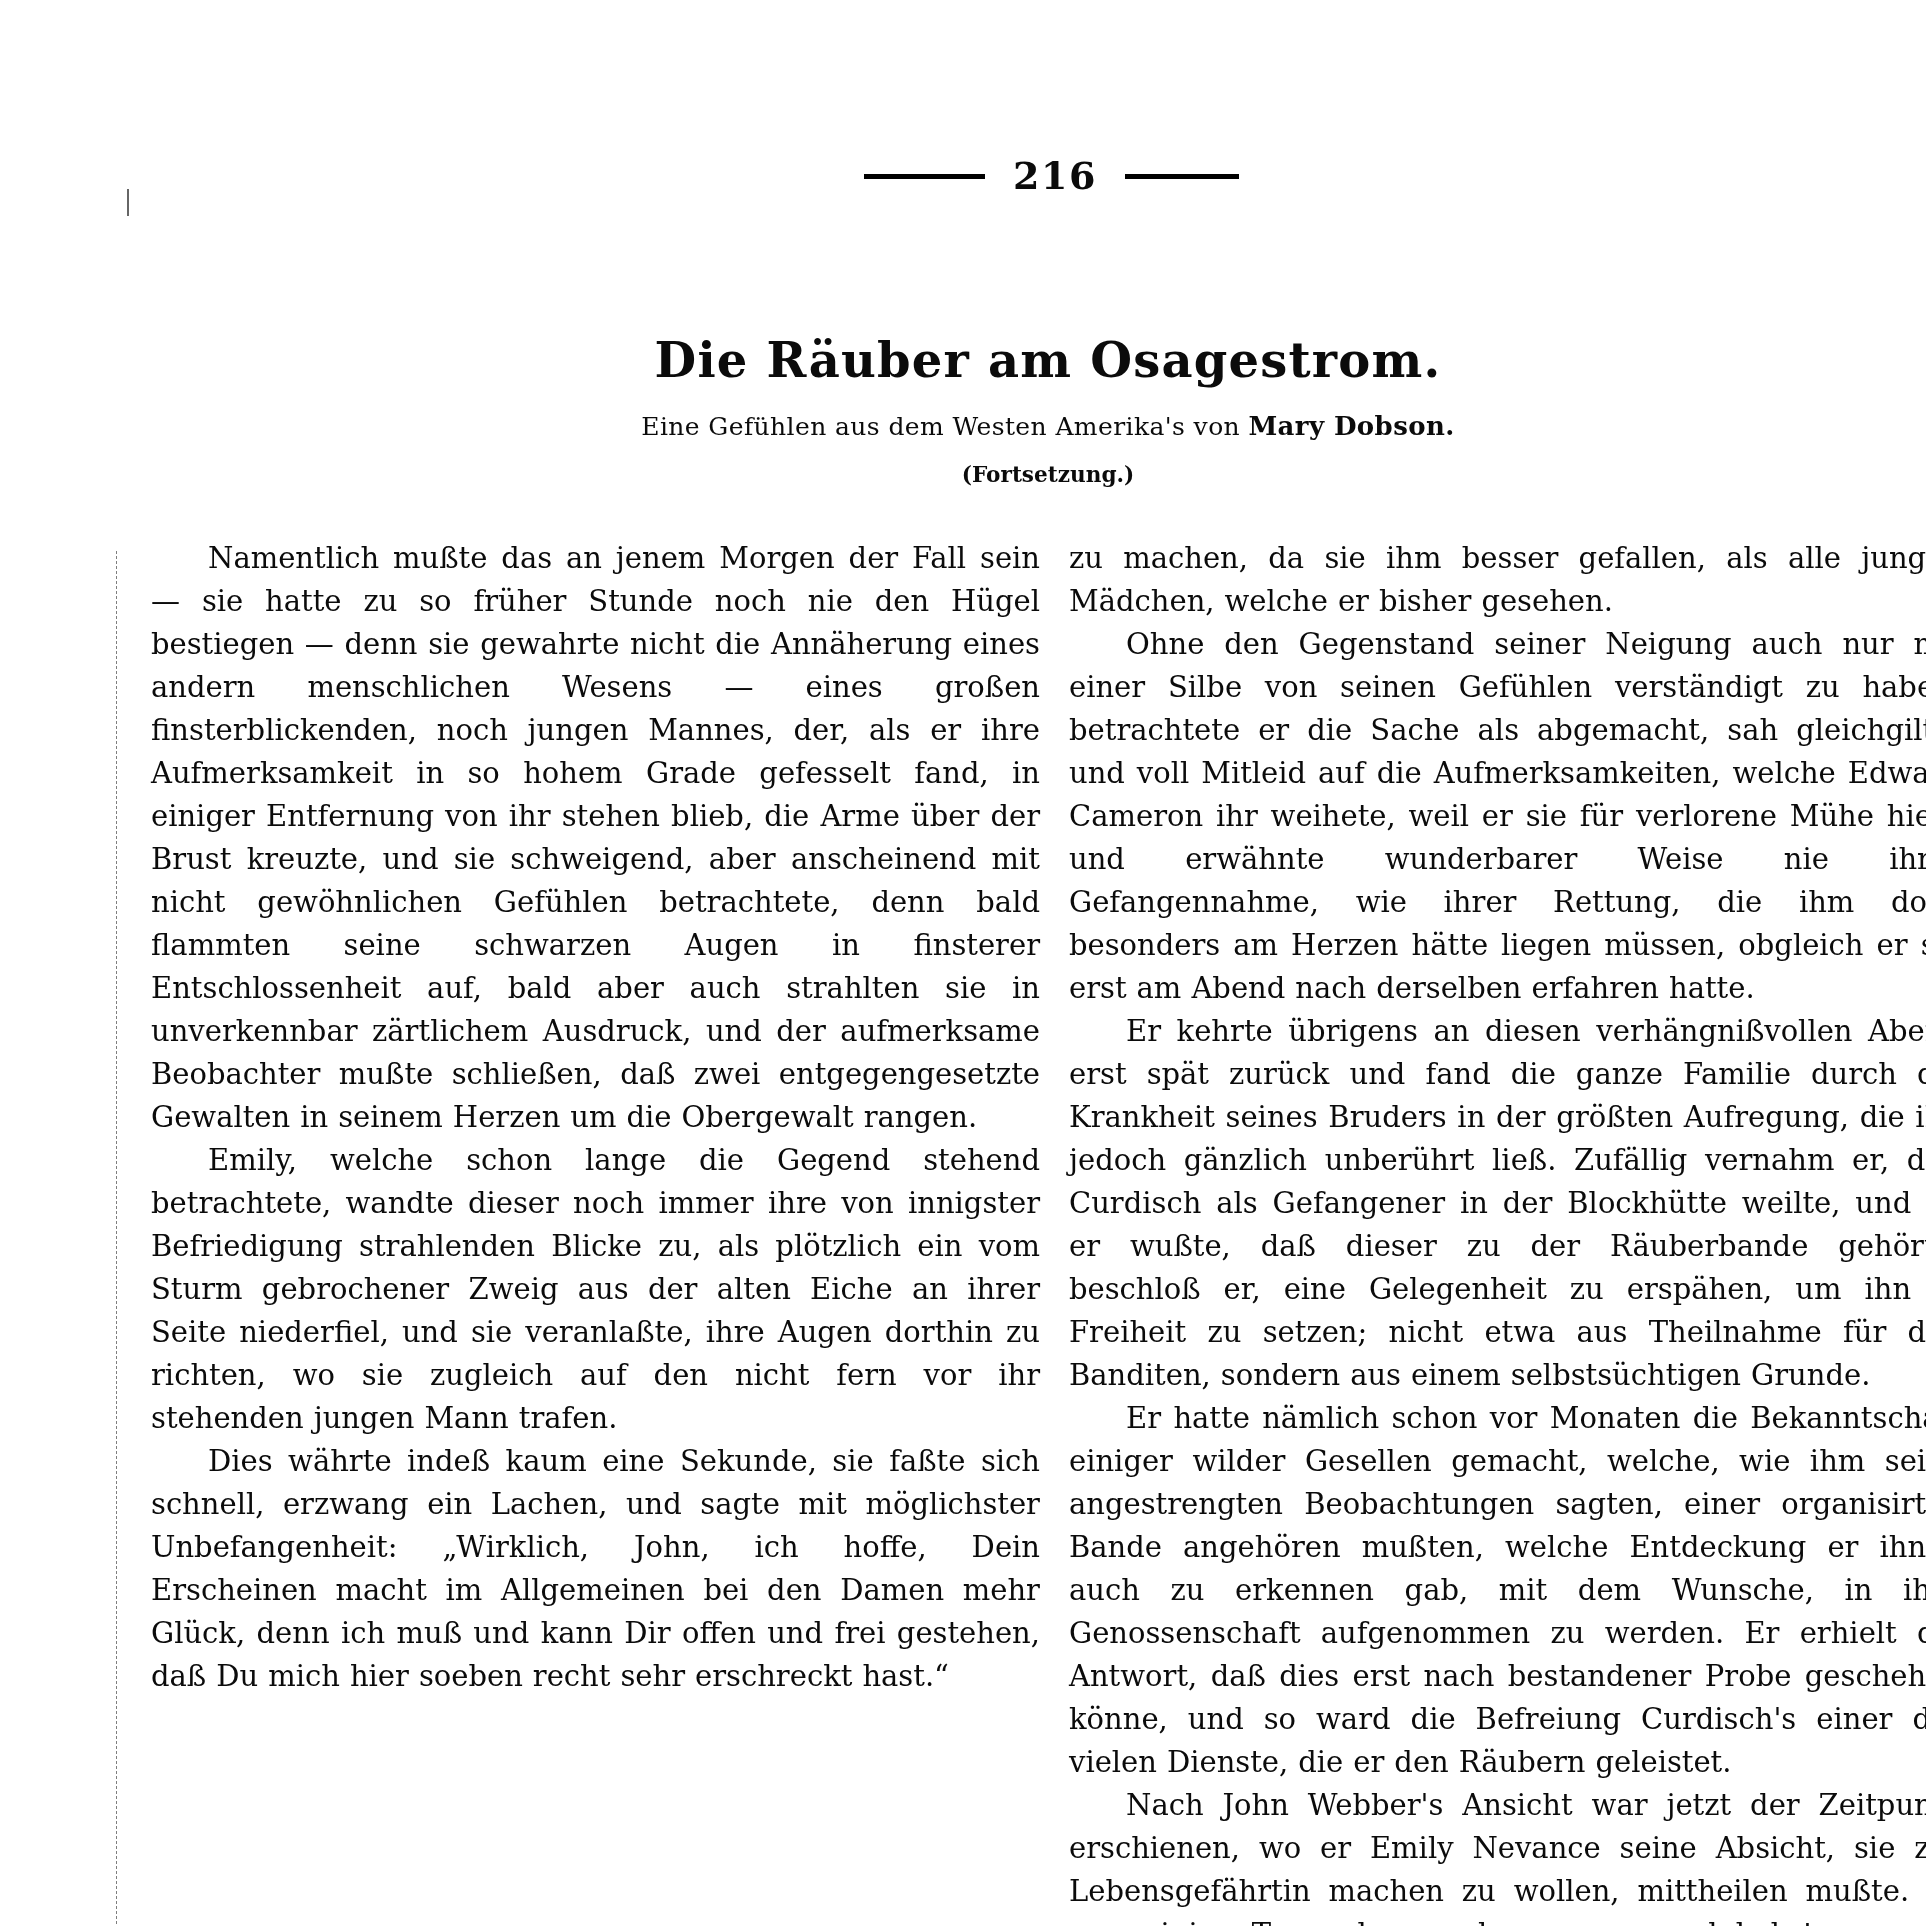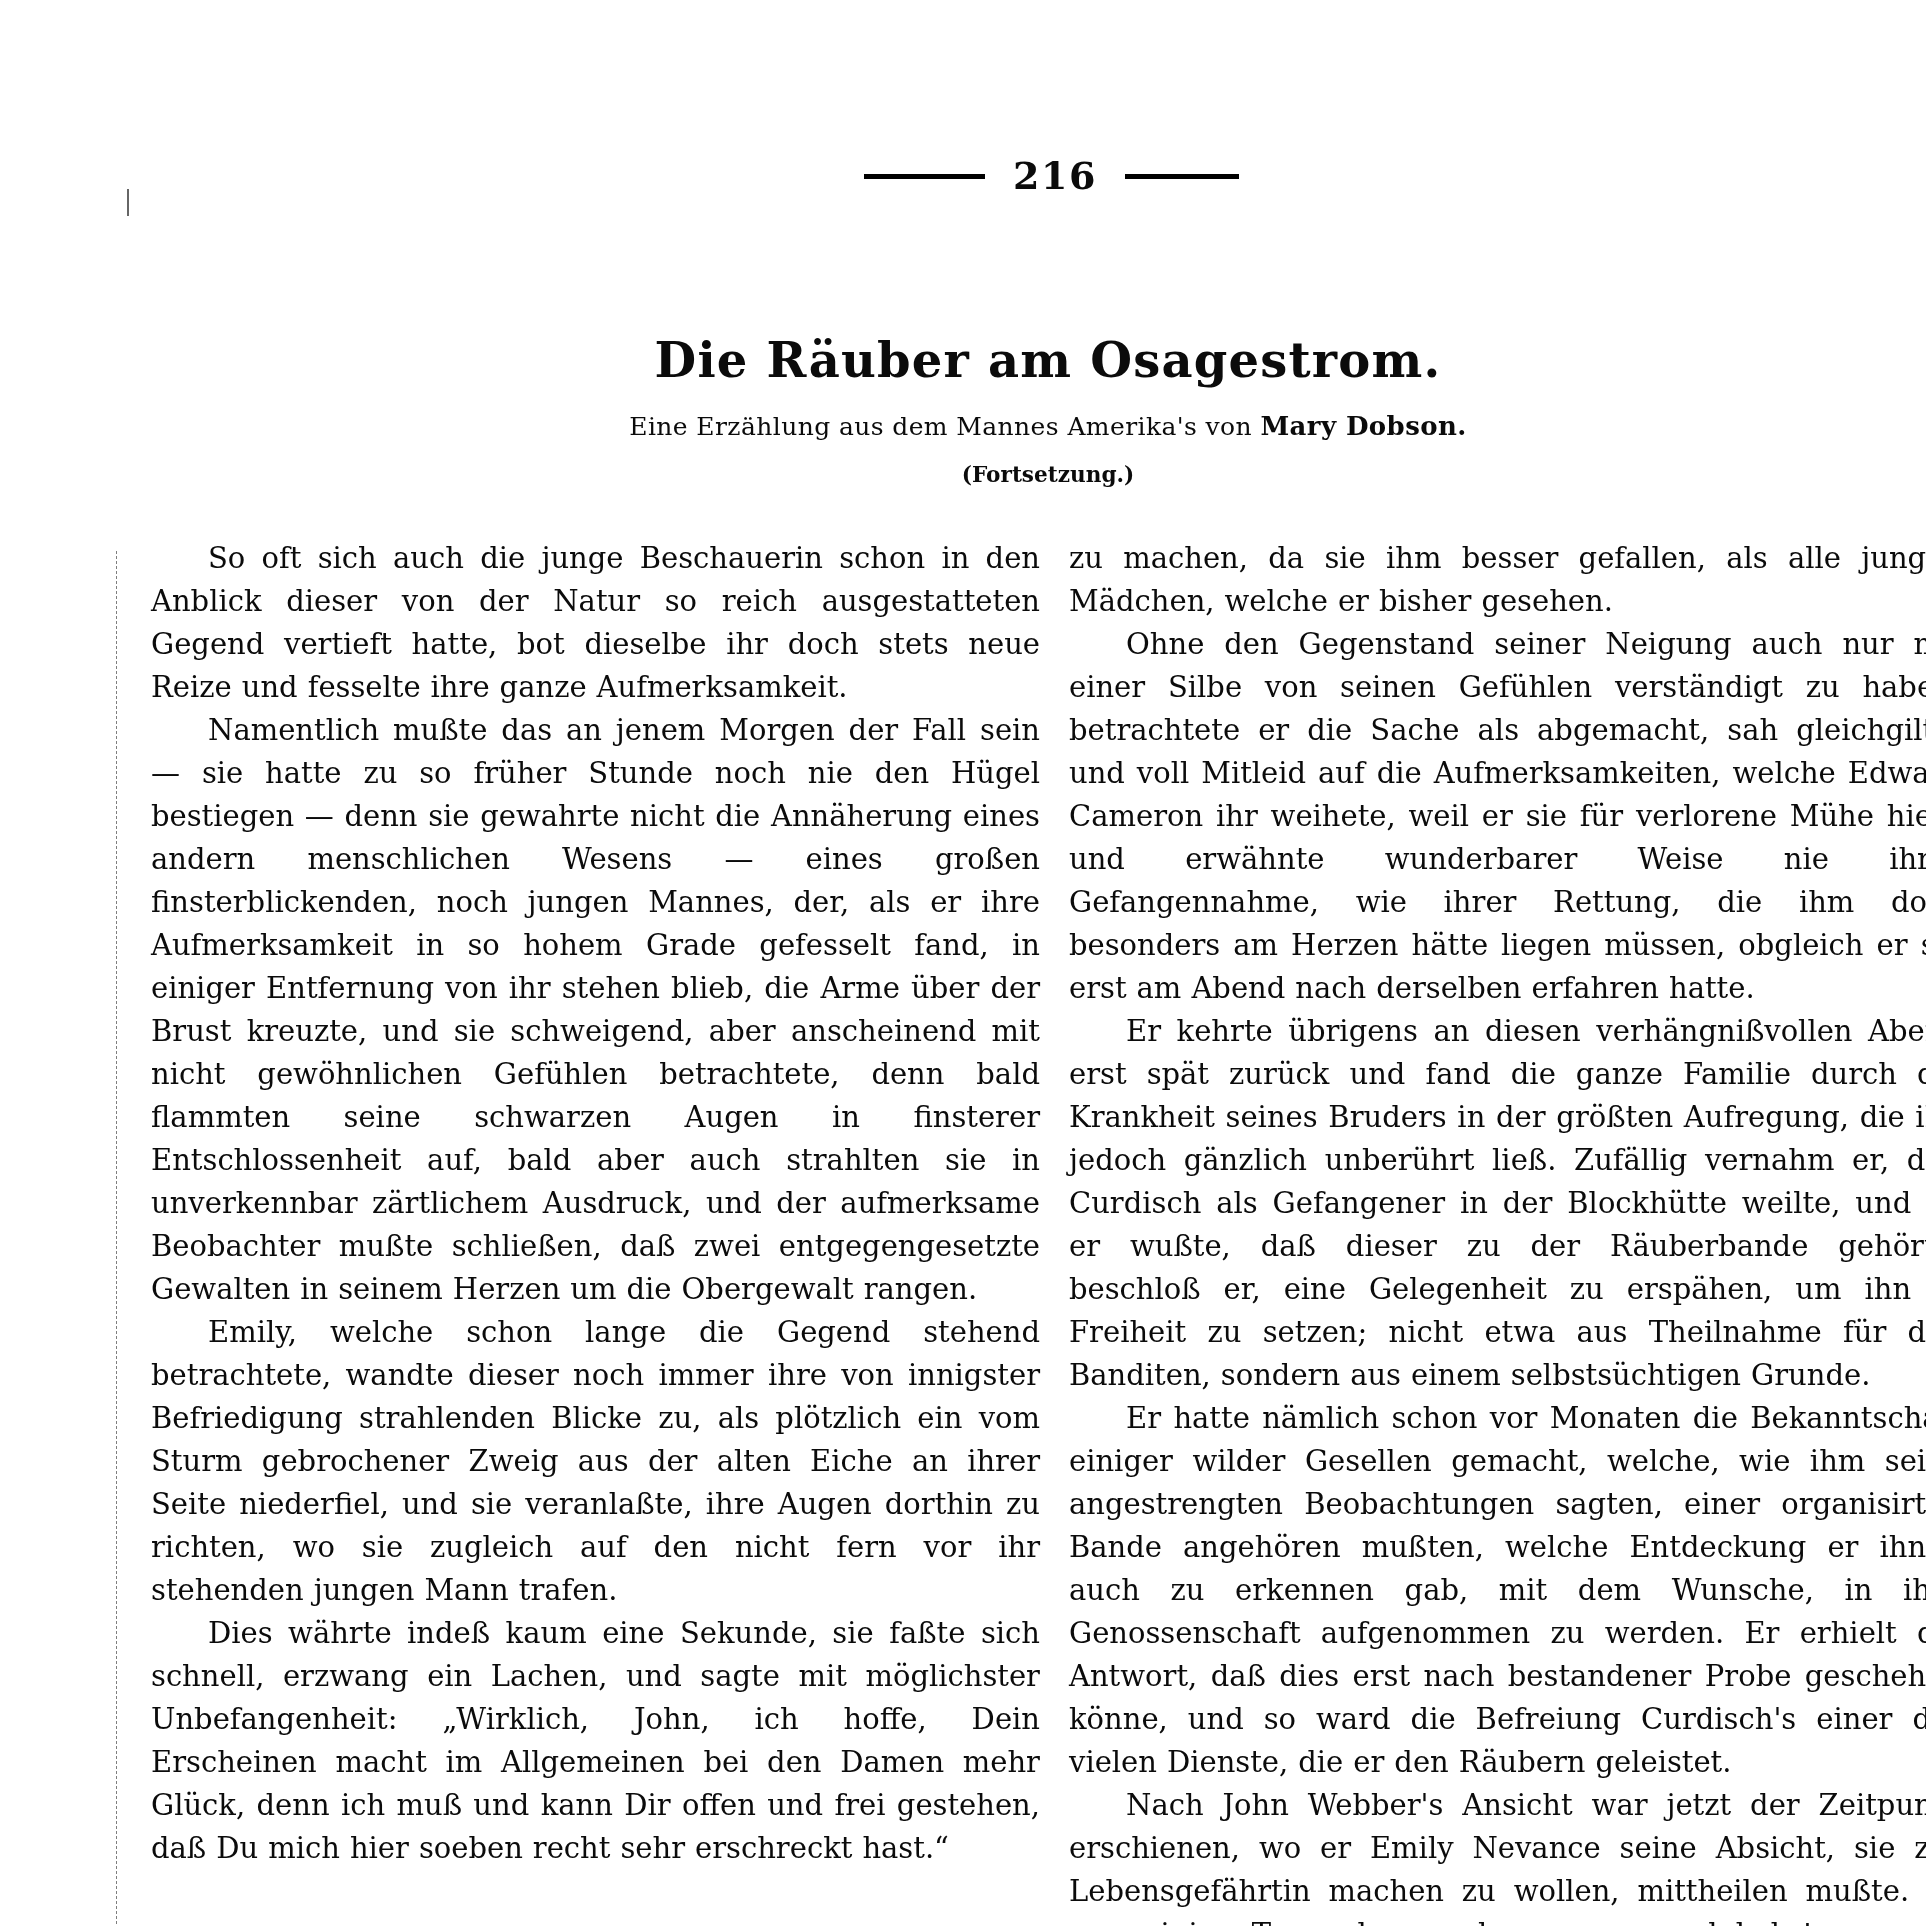--- a/index.html
+++ b/index.html
@@ -43,25 +43,24 @@
 <div class="page">
 
   <div class="pagenum-row">
     <div class="rule rule-l"></div>
     <div class="pagenum">216</div>
     <div class="rule rule-r"></div>
   </div>
   <div class="tick-marks"></div>
 
   <div class="title">Die Räuber am Osagestrom.</div>
-  <div class="subtitle"><span>Eine Erzählung aus dem Mannes Amerika's von </span><b>Mary Dobson.</b></div>
+  <div class="subtitle"><span>Eine Gefühlen aus dem Westen Amerika's von </span><b>Mary Dobson.</b></div>
   <div class="continuation">(Fortsetzung.)</div>
 
   <div class="col col-left" id="col-left">
-      <p>So oft sich auch die junge Beschauerin schon in den Anblick dieser von der Natur so reich ausgestatteten Gegend vertieft hatte, bot dieselbe ihr doch stets neue Reize und fesselte ihre ganze Aufmerksamkeit.</p>
       <p>Namentlich mußte das an jenem Morgen der Fall sein — sie hatte zu so früher Stunde noch nie den Hügel bestiegen — denn sie gewahrte nicht die Annäherung eines andern menschlichen Wesens — eines großen finsterblickenden, noch jungen Mannes, der, als er ihre Aufmerksamkeit in so hohem Grade gefesselt fand, in einiger Entfernung von ihr stehen blieb, die Arme über der Brust kreuzte, und sie schweigend, aber anscheinend mit nicht gewöhnlichen Gefühlen betrachtete, denn bald flammten seine schwarzen Augen in finsterer Entschlossenheit auf, bald aber auch strahlten sie in unverkennbar zärtlichem Ausdruck, und der aufmerksame Beobachter mußte schließen, daß zwei entgegengesetzte Gewalten in seinem Herzen um die Obergewalt rangen.</p>
       <p>Emily, welche schon lange die Gegend stehend betrachtete, wandte dieser noch immer ihre von innigster Befriedigung strahlenden Blicke zu, als plötzlich ein vom Sturm gebrochener Zweig aus der alten Eiche an ihrer Seite niederfiel, und sie veranlaßte, ihre Augen dorthin zu richten, wo sie zugleich auf den nicht fern vor ihr stehenden jungen Mann trafen.</p>
       <p>Dies währte indeß kaum eine Sekunde, sie faßte sich schnell, erzwang ein Lachen, und sagte mit möglichster Unbefangenheit: „Wirklich, John, ich hoffe, Dein Erscheinen macht im Allgemeinen bei den Damen mehr Glück, denn ich muß und kann Dir offen und frei gestehen, daß Du mich hier soeben recht sehr erschreckt hast.“</p>
     </div>
   <div class="col col-right" id="col-right">
       <p class="noindent">zu machen, da sie ihm besser gefallen, als alle jungen Mädchen, welche er bisher gesehen.</p>
       <p>Ohne den Gegenstand seiner Neigung auch nur mit einer Silbe von seinen Gefühlen verständigt zu haben, betrachtete er die Sache als abgemacht, sah gleichgiltig und voll Mitleid auf die Aufmerksamkeiten, welche Edward Cameron ihr weihete, weil er sie für verlorene Mühe hielt, und erwähnte wunderbarer Weise nie ihrer Gefangennahme, wie ihrer Rettung, die ihm doch besonders am Herzen hätte liegen müssen, obgleich er sie erst am Abend nach derselben erfahren hatte.</p>
       <p>Er kehrte übrigens an diesen verhängnißvollen Abend erst spät zurück und fand die ganze Familie durch die Krankheit seines Bruders in der größten Aufregung, die ihn jedoch gänzlich unberührt ließ. Zufällig vernahm er, daß Curdisch als Gefangener in der Blockhütte weilte, und da er wußte, daß dieser zu der Räuberbande gehörte, beschloß er, eine Gelegenheit zu erspähen, um ihn in Freiheit zu setzen; nicht etwa aus Theilnahme für den Banditen, sondern aus einem selbstsüchtigen Grunde.</p>
       <p>Er hatte nämlich schon vor Monaten die Bekanntschaft einiger wilder Gesellen gemacht, welche, wie ihm seine angestrengten Beobachtungen sagten, einer organisirten Bande angehören mußten, welche Entdeckung er ihnen auch zu erkennen gab, mit dem Wunsche, in ihre Genossenschaft aufgenommen zu werden. Er erhielt die Antwort, daß dies erst nach bestandener Probe geschehen könne, und so ward die Befreiung Curdisch's einer der vielen Dienste, die er den Räubern geleistet.</p>
       <p>Nach John Webber's Ansicht war jetzt der Zeitpunkt erschienen, wo er Emily Nevance seine Absicht, sie zur Lebensgefährtin machen zu wollen, mittheilen mußte. Er war einige Tage abwesend gewesen, und kehrte gerade, den Weg über den Hügel einschlagend, wobei er überlegte, wie er den Antrag am besten anbringen könne, nach der Blockhütte zurück, als er den Gegenstand seiner Gedanken so unerwartet vor sich stehen sah.</p>

